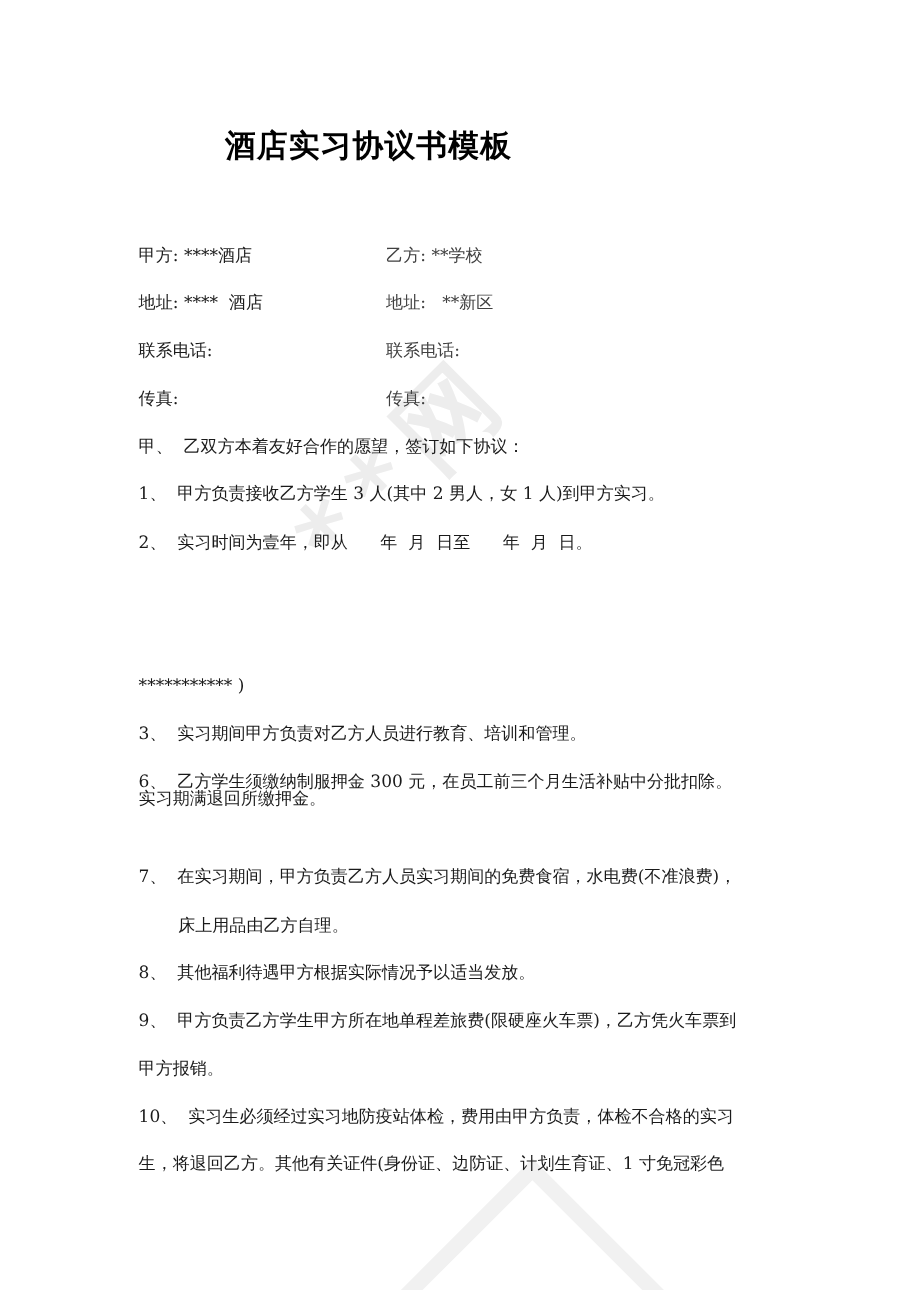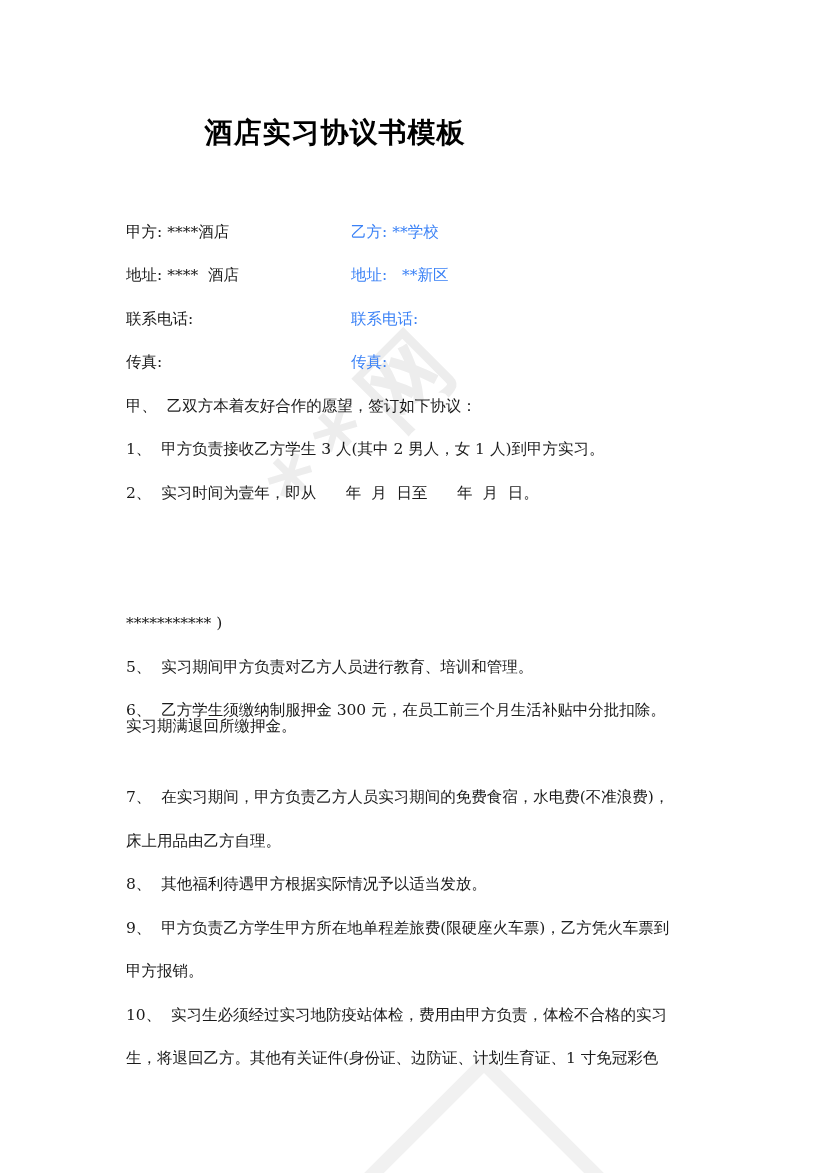--- a/index.html
+++ b/index.html
@@ -5,21 +5,21 @@
   html, body { margin: 0; padding: 0; background: #ffffff; }
   body { width: 830px; height: 1173px; position: relative; overflow: hidden;
          font-family: "DejaVu Serif", "Liberation Serif", serif; color: #111111; }
   .page { position: absolute; left: 0; top: 0; width: 830px; height: 1173px; }
   .title { position: absolute; left: 0; width: 670px; top: 114px; text-align: center;
            font-family: "DejaVu Sans", "Liberation Sans", sans-serif;
            font-size: 28px; font-weight: bold; letter-spacing: 1px; color: #000; }
   .line { position: absolute; left: 126px; width: 590px; font-size: 15.5px;
           line-height: 20px; white-space: nowrap; color: #1a1a1a; }
   .col2 { position: absolute; left: 351px; font-size: 15.5px; line-height: 20px;
-          white-space: nowrap; color: #3b82f6; }
+          white-space: nowrap; color: #404040; }
   .watermark { position: absolute; pointer-events: none; color: #ededed;
                font-family: "DejaVu Sans", "Liberation Sans", sans-serif;
                font-weight: bold; transform: rotate(-45deg); transform-origin: center; }
   .wm1 { left: 250px; top: 360px; font-size: 88px; letter-spacing: 18px; }
   .wm2 { left: 395px; top: 1090px; width: 150px; height: 150px;
          border: 14px solid #f1f1f1; transform: rotate(45deg); }
 </style>
 </head>
 <body>
 
@@ -52,24 +52,24 @@
   <div class="col2" style="top:309px;">联系电话:</div>
 
   <div class="line" style="top:352px;">传真:</div>
   <div class="col2" style="top:352px;">传真:</div>
 
   <div class="line" style="top:396px; white-space:pre;">甲、  乙双方本着友好合作的愿望，签订如下协议：</div>
 
   <div class="line" style="top:439px; white-space:pre;">1、  甲方负责接收乙方学生 3 人(其中 2 男人，女 1 人)到甲方实习。</div>
   <div class="line" style="top:483px; white-space:pre;">2、  实习时间为壹年，即从      年  月  日至      年  月  日。</div>
   <div class="line" style="top:613px; white-space:pre;">*********** )</div>
-  <div class="line" style="top:657px; white-space:pre;">5、  实习期间甲方负责对乙方人员进行教育、培训和管理。</div>
+  <div class="line" style="top:657px; white-space:pre;">3、  实习期间甲方负责对乙方人员进行教育、培训和管理。</div>
   <div class="line" style="top:700px; white-space:pre;">6、  乙方学生须缴纳制服押金 300 元，在员工前三个月生活补贴中分批扣除。</div>
   <div class="line" style="top:716px; white-space:pre;">实习期满退回所缴押金。</div>
   <div class="line" style="top:787px; white-space:pre;">7、  在实习期间，甲方负责乙方人员实习期间的免费食宿，水电费(不准浪费)，</div>
-  <div class="line" style="top:831px; white-space:pre;">床上用品由乙方自理。</div>
+  <div class="line" style="top:831px; white-space:pre;margin-left:36px;">床上用品由乙方自理。</div>
   <div class="line" style="top:874px; white-space:pre;">8、  其他福利待遇甲方根据实际情况予以适当发放。</div>
   <div class="line" style="top:918px; white-space:pre;">9、  甲方负责乙方学生甲方所在地单程差旅费(限硬座火车票)，乙方凭火车票到</div>
   <div class="line" style="top:961px; white-space:pre;">甲方报销。</div>
   <div class="line" style="top:1005px; white-space:pre;">10、  实习生必须经过实习地防疫站体检，费用由甲方负责，体检不合格的实习</div>
   <div class="line" style="top:1048px; white-space:pre;">生，将退回乙方。其他有关证件(身份证、边防证、计划生育证、1 寸免冠彩色</div>
 
 </div>
 
 </body></html>

